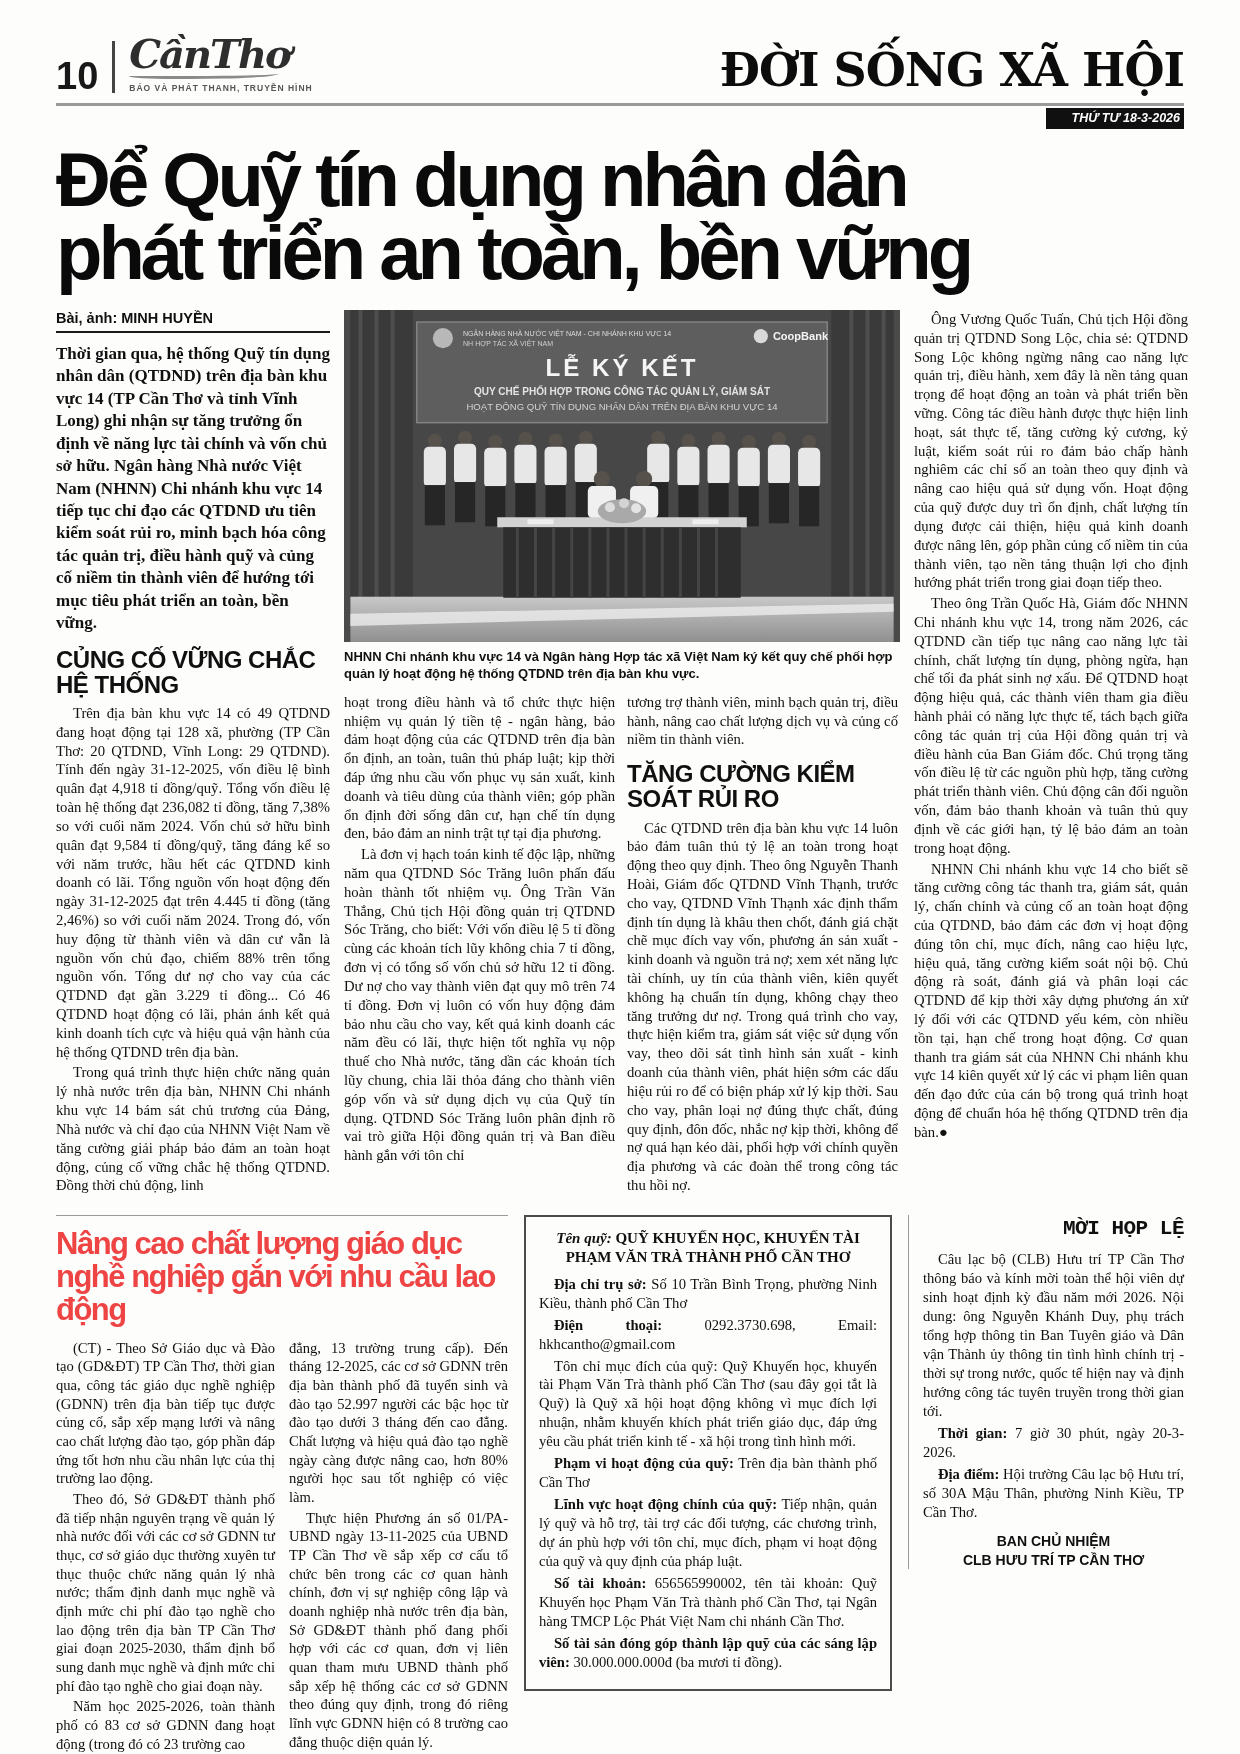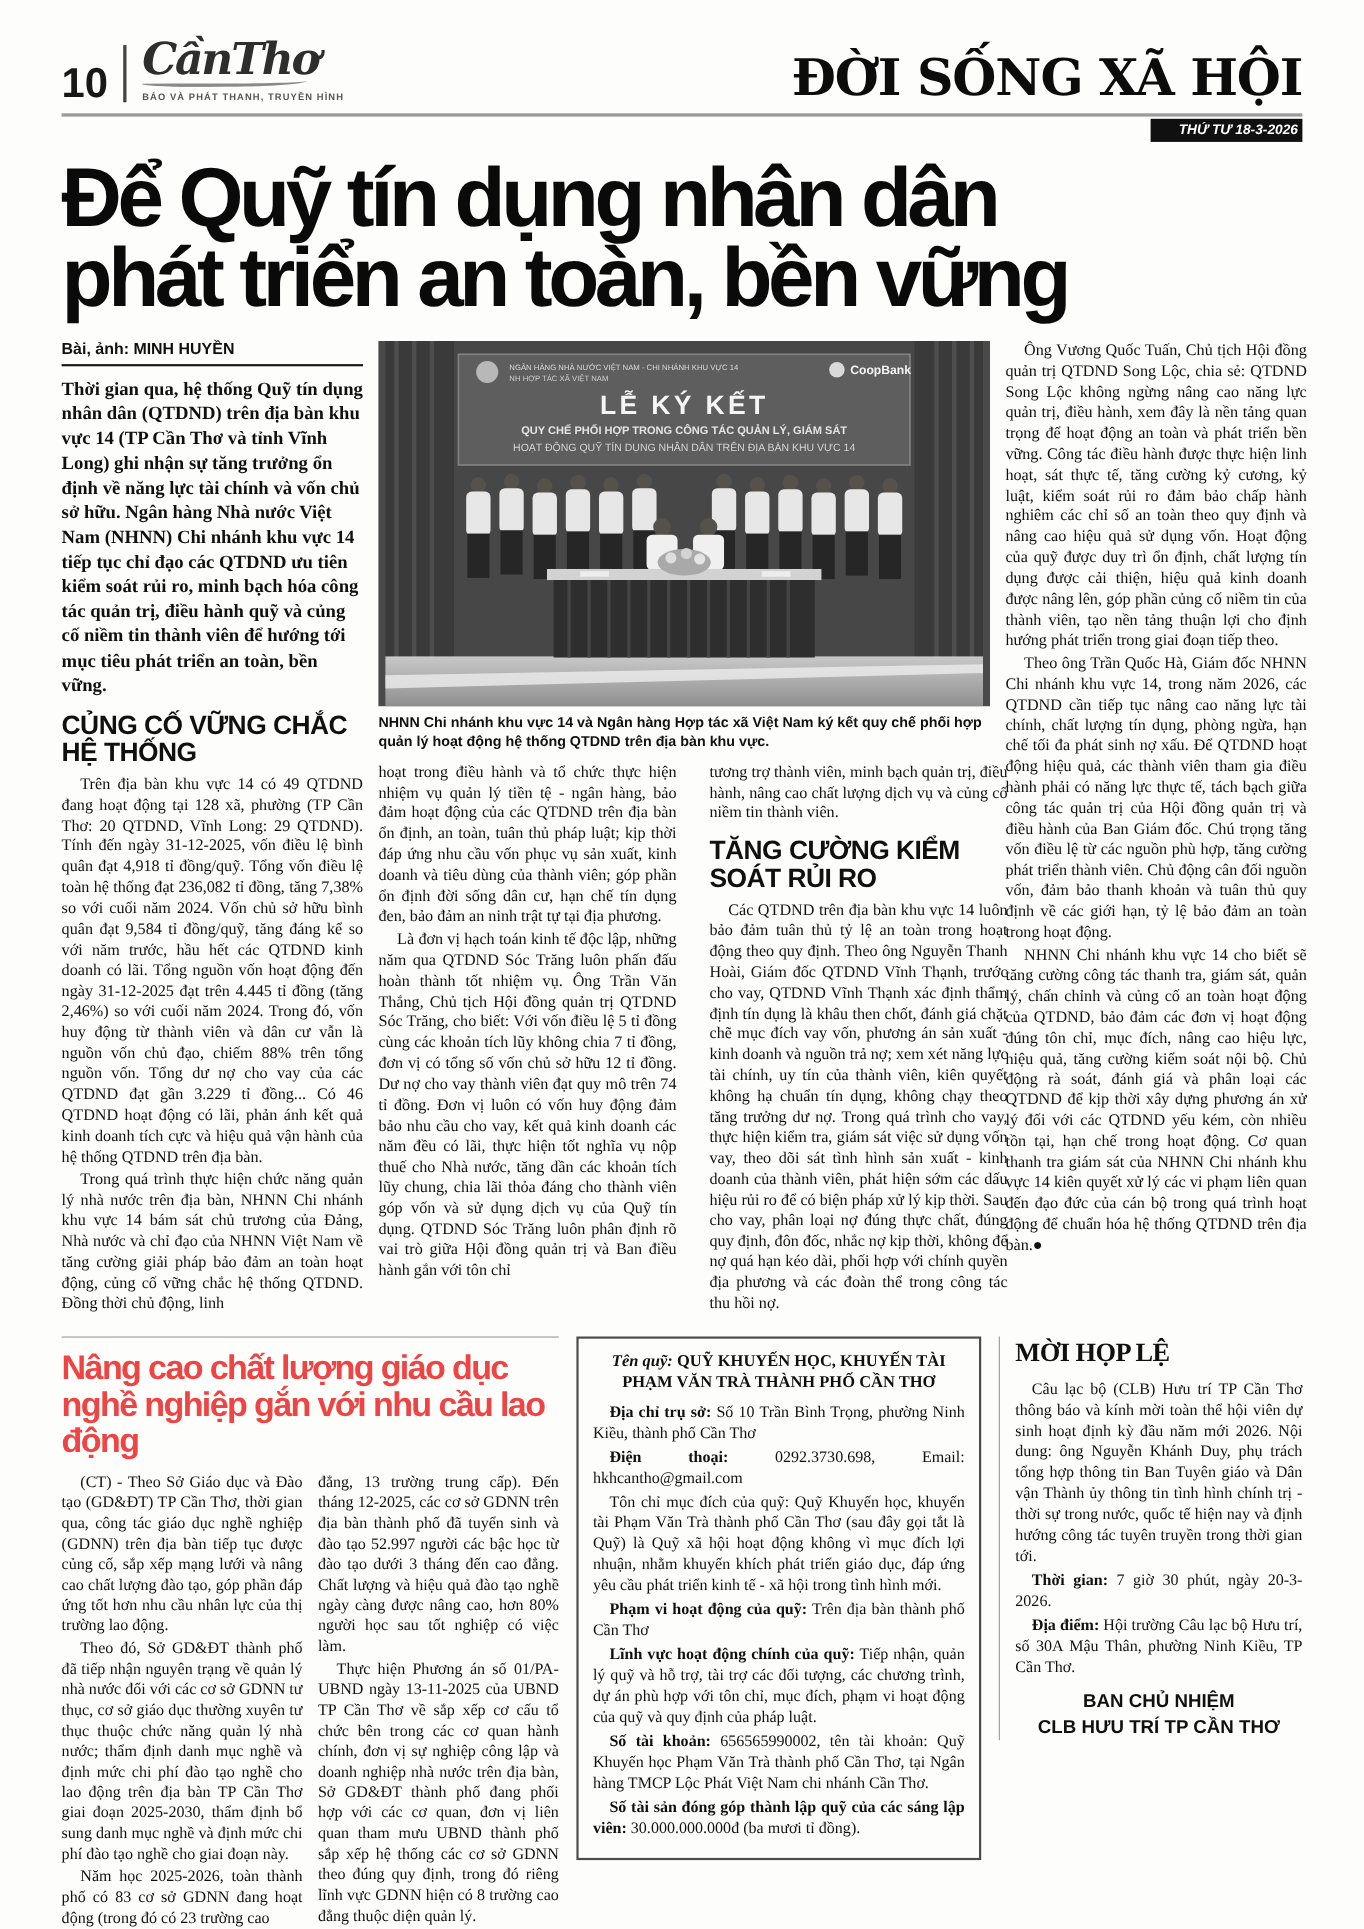--- a/index.html
+++ b/index.html
@@ -33,42 +33,42 @@
   .byline{font-family:"Liberation Sans",sans-serif;font-weight:bold;font-size:14.5px;
     border-bottom:2px solid #1a1a1a;padding-bottom:5px;margin-bottom:10px;}
   .intro{font-weight:bold;font-size:17px;line-height:1.32;text-align:left;margin:0 0 12px;}
   .kicker{font-family:"Liberation Sans",sans-serif;font-weight:bold;font-size:24px;letter-spacing:-.5px;
     margin:12px 0 7px;line-height:1.05;}
   .body-p{font-size:14.7px;line-height:1.28;text-align:justify;margin:0 0 2px;}
   .body-p.indent{text-indent:17px;}
   .photo-fig{margin:0;}
   .photo-svg{display:block;width:556px;height:332px;background:#4a4a4a;}
   .caption{font-family:"Liberation Sans",sans-serif;font-weight:bold;font-size:13px;line-height:1.3;margin:7px 0 10px;}
-  .twocol{display:flex;gap:30px;}
+  .twocol{display:flex;gap:12px;}
   .twocol>div{width:271px;flex:none;}
   
   .bottom{display:flex;gap:16px;margin-top:18px;align-items:flex-start;}
   .edu{width:452px;flex:none;border-top:1px solid #9a9a9a;padding-top:12px;}
   .edu-title{font-family:"Liberation Sans",sans-serif;font-weight:bold;font-size:31px;letter-spacing:-1.5px;
     line-height:1.06;margin:0 0 12px;color:#ef4444;}
   .edu-cols{display:flex;gap:14px;}
   .edu-cols>div{width:219px;flex:none;}
   .edu p{font-size:14.6px;}
   .sig{font-family:"Liberation Sans",sans-serif;font-weight:bold;font-size:12px;text-align:right;margin-top:4px;}
   .fundbox{width:368px;flex:none;border:2px solid #4c4c4c;box-sizing:border-box;padding:12px 13px 14px;}
   .fund-head{text-align:center;font-size:15px;line-height:1.25;margin-bottom:8px;}
   .fund-head .lbl{font-style:italic;font-weight:bold;}
   .fund-head .t{font-weight:bold;}
   .fundbox p{font-size:14.6px;line-height:1.3;text-align:justify;margin:0 0 3px;text-indent:15px;}
   .fundbox p b{font-family:"Liberation Serif",serif;}
   .meeting{flex:1;border-left:1px solid #9a9a9a;padding-left:14px;}
-  .meet-title{font-family:Liberation Serif, serif;font-weight:bold;font-size:24px;text-align:left;
+  .meet-title{font-family:Liberation Mono, monospace;font-weight:bold;font-size:21px;text-align:right;
     letter-spacing:-.5px;margin:2px 0 10px;}
   .meeting p{font-size:14.6px;line-height:1.3;text-align:justify;margin:0 0 3px;text-indent:15px;}
-  .meet-sig{font-family:"Liberation Sans",sans-serif;font-weight:bold;font-size:17px;text-align:center;
+  .meet-sig{font-family:"Liberation Sans",sans-serif;font-weight:bold;font-size:14px;text-align:center;
     line-height:1.35;margin-top:10px;text-indent:0;}
 </style>
 </head>
 <body>
 
 <div class="page">
 
   <div class="masthead">
     <div class="mast-left">
       <div class="page-no">10</div>

